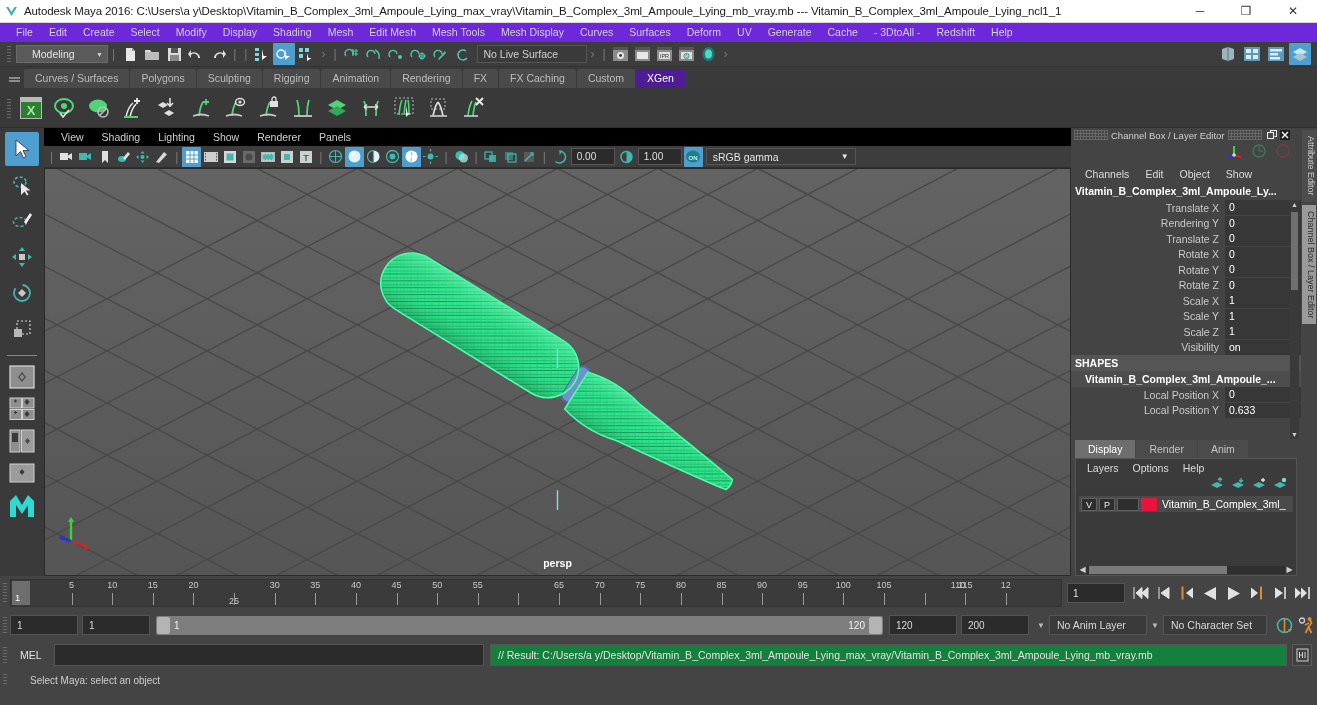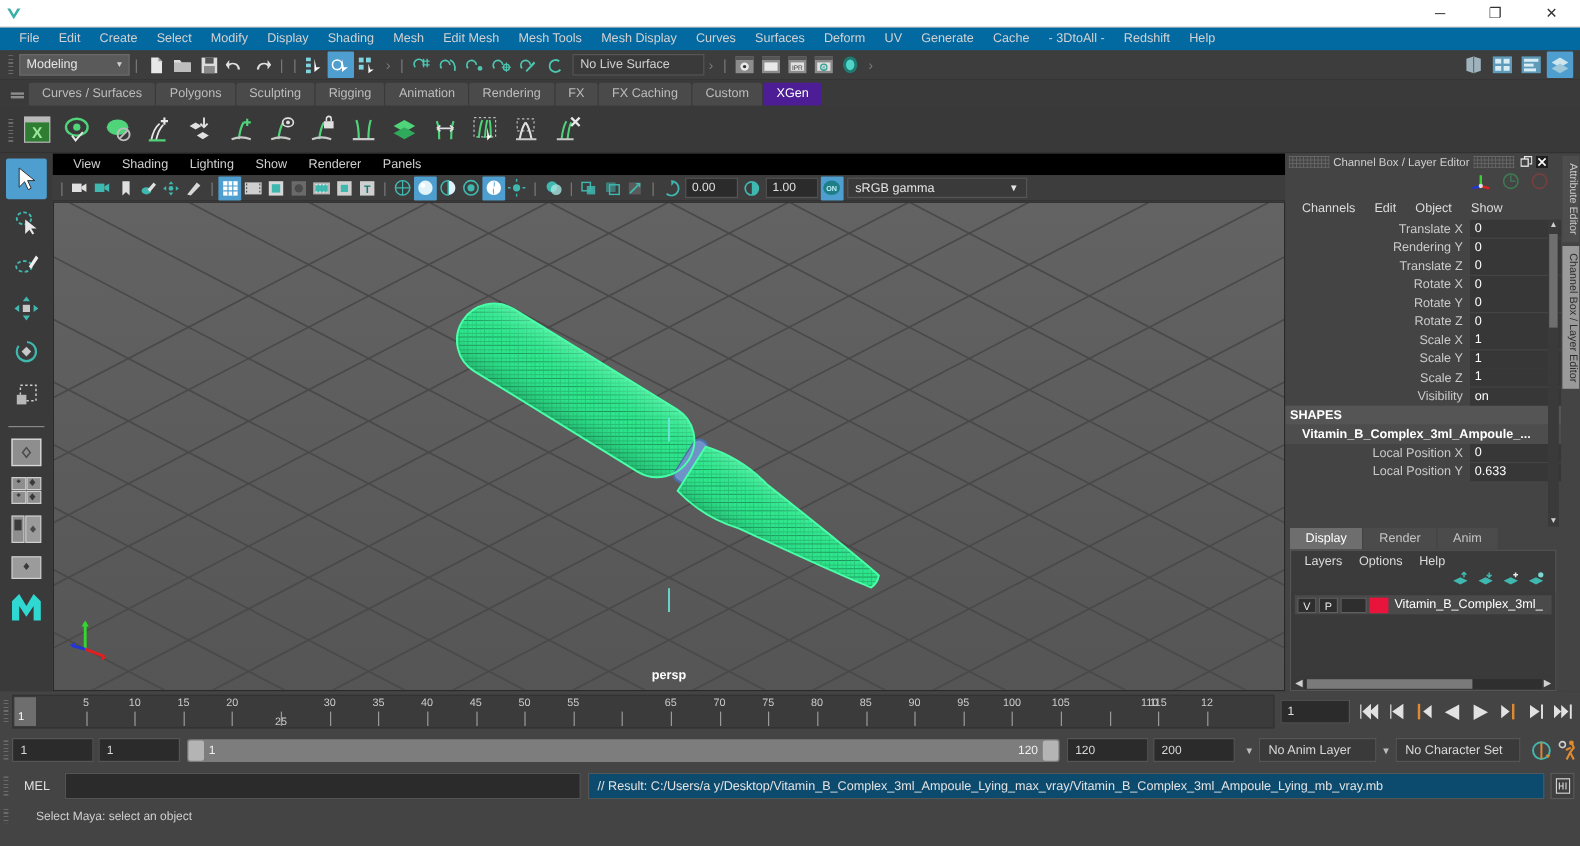--- a/index.html
+++ b/index.html
@@ -21,42 +21,42 @@
     font-size:11.5px; color:#1a1a1a; white-space:nowrap; letter-spacing:-0.1px;
     padding-left:2px;
   }
   .winbtns{ margin-left:auto; display:flex; height:23px; }
   .winbtn{ width:46px; height:23px; display:flex; align-items:center; justify-content:center;
            color:#333; font-size:12px; }
   .winbtn:last-child{ width:48px; }
 
   
   #menubar{
-    height:19px; background:#0369a1; display:flex; align-items:center;
+    height:19px; background:#6d28d9; display:flex; align-items:center;
     padding-left:8px; gap:0px;
   }
   .menu-item{
     font-size:10.5px; color:#d2d2d2; padding:0 8px; height:19px; line-height:19px;
     white-space:nowrap;
   }
 
   
   #statusline{
     height:25px; background:#3d3d3d; display:flex; align-items:center;
     padding-left:4px; gap:0;
     border-bottom:1px solid #333;
   }
   .grip{ width:10px; height:22px; position:relative; flex:0 0 auto;}
   .grip::before{
     content:""; position:absolute; left:3px; top:3px; width:4px; height:16px;
     background-image:repeating-linear-gradient(to bottom,#6a6a6a 0 1px,transparent 1px 3px);
   }
   #modeMenu{
     width:92px; height:18px; background:#5a5a5a; border:1px solid #6a6a6a;
-    display:flex; align-items:center; padding-left:5px; color:#e4e4e4;
+    display:flex; align-items:center; padding-left:15px; color:#e4e4e4;
     font-size:10.5px; margin-left:2px; position:relative;
   }
   #modeMenu .caret{ margin-left:auto; margin-right:4px; font-size:7px; color:#cfcfcf;}
   .sep2{ color:#7a7a7a; font-size:12px; padding:0 4px; }
   .sbtn{
     width:22px; height:22px; display:flex; align-items:center; justify-content:center;
     position:relative; flex:0 0 auto;
   }
   .sbtn.on{ background:#4e9fd0; border-radius:1px; }
   #noLive{
@@ -260,41 +260,42 @@
   }
   #animlayer{ width:98px; } #charset{ width:104px; }
   .dd-caret{ width:16px; text-align:center; color:#bcbcbc; font-size:8px; }
 
   
   #cmdline{ height:30px; background:#444; display:flex; align-items:center; }
   #cmdline .grip{ height:26px;} #cmdline .grip::before{ top:5px; height:16px;}
   #mel-label{ font-size:10.5px; color:#e0e0e0; width:44px; padding-left:10px; }
   #mel-input{ width:430px; height:22px; background:#2b2b2b; border:1px solid #555; }
   #mel-result{
-    flex:1; height:22px; background:#0c4a6e; border:1px solid #555; color:#e2e2e2;
+    flex:1; height:22px; background:#15803d; border:1px solid #555; color:#e2e2e2;
     font-size:10.5px; display:flex; align-items:center; padding-left:7px; margin-left:6px;
     white-space:nowrap; overflow:hidden;
   }
   #cmd-btn{ width:20px; height:22px; display:flex; align-items:center; justify-content:center;
             margin:0 5px; border:1px solid #5a5a5a; background:#3f3f3f;}
 
   
   #helpline{ height:20px; background:#444; display:flex; align-items:center; }
   #helpline .grip{ height:18px;} #helpline .grip::before{ top:3px; height:12px;}
   #help-text{ font-size:10px; color:#cfcfcf; padding-left:20px; }
 </style>
 </head>
 <body>
 
 <div id="titlebar">
   <div id="title-logo">
     <svg width="13" height="13" viewBox="0 0 13 13">
       <path d="M1 2 L6.5 11 L12 2 L9.5 2 L6.5 7 L3.5 2 Z" fill="#3ab0a8"></path>
     </svg>
   </div>
+  <div id="title-text">Autodesk Maya 2016: C:\Users\a y\Desktop\Vitamin_B_Complex_3ml_Ampoule_Lying_max_vray\Vitamin_B_Complex_3ml_Ampoule_Lying_mb_vray.mb  ---  Vitamin_B_Complex_3ml_Ampoule_Lying_ncl1_1</div>
   <div class="winbtns">
     <div class="winbtn">─</div>
     <div class="winbtn">❐</div>
     <div class="winbtn">✕</div>
   </div>
 </div>
 
 <div id="menubar">
     <div class="menu-item">File</div>
     <div class="menu-item">Edit</div>
@@ -1009,20 +1010,21 @@
         </div>
       </div>
 
       <div id="cb-menus">
           <div class="cbm">Channels</div>
           <div class="cbm">Edit</div>
           <div class="cbm">Object</div>
           <div class="cbm">Show</div>
         </div>
 
+      <div id="cb-objname">Vitamin_B_Complex_3ml_Ampoule_Ly...</div>
 
       <div id="cb-list">
         <div id="cb-rows">
             <div class="cbrow">
               <div class="lbl">Translate X</div>
               <div class="val">0</div>
             </div>
             <div class="cbrow">
               <div class="lbl">Rendering Y</div>
               <div class="val">0</div>

